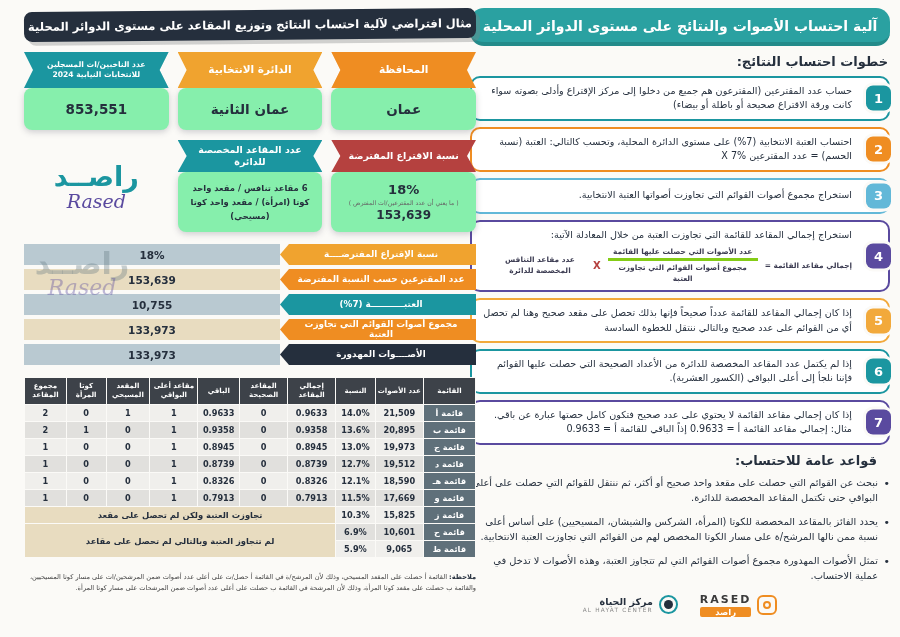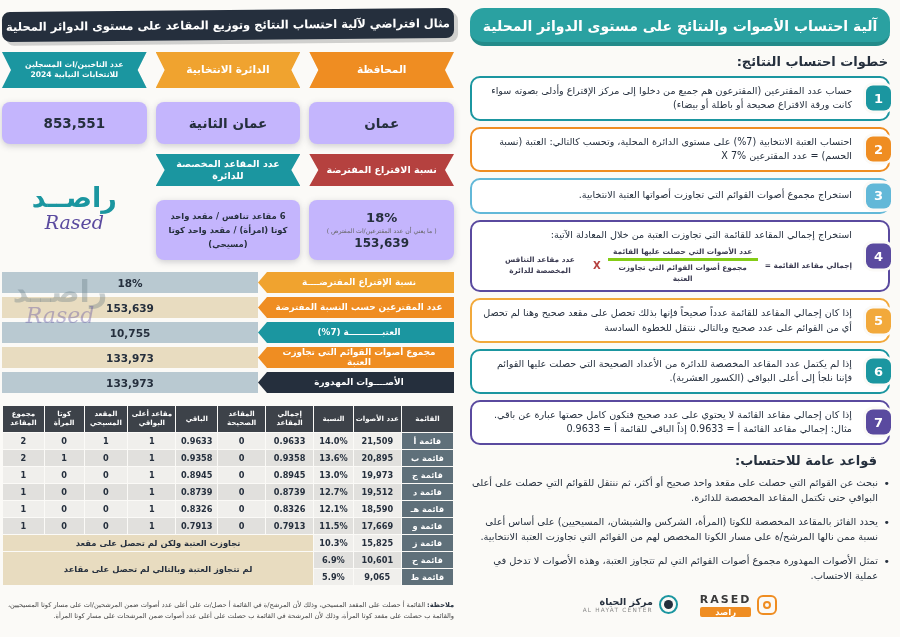--- a/index.html
+++ b/index.html
@@ -32,28 +32,28 @@
   .rased-icon::after{content:"";position:absolute;inset:4px;border:2px solid #ef8d22;border-radius:50%}
   .rased-en{font-size:11px;font-weight:bold;letter-spacing:2px;color:#3a3a3a}
   .rased-ar-strip{background:#ef8d22;color:#fff;font-size:8.5px;font-weight:bold;text-align:center;border-radius:2px;margin-top:1px;padding:0 3px}
   .logo-hayat{display:flex;align-items:center;gap:6px}
   .hayat-icon{width:19px;height:19px;border-radius:50%;border:2.5px solid #1b96a0;position:relative}
   .hayat-icon::after{content:"";position:absolute;inset:3px;background:#252f3d;border-radius:50%}
   .hayat-ar{font-size:9.5px;font-weight:bold;color:#252f3d}
   .hayat-en{font-size:5.8px;letter-spacing:1.2px;color:#8a8a8a}
 
   
-  .left-panel{position:absolute;top:10px;left:2px;width:452px}
+  .left-panel{position:absolute;top:10px;left:24px;width:452px}
   .example-title{background:#252f3d;color:#fff;font-weight:bold;font-size:11.5px;text-align:center;padding:8px 4px;border-radius:8px;box-shadow:4px 4px 0 rgba(130,130,130,.35);transform:rotate(-.5deg)}
   .cards-row{display:flex;gap:9px;margin-top:12px}
-  .card-col{flex:1;display:flex;flex-direction:column;gap:14px}
+  .card-col{flex:1;display:flex;flex-direction:column;gap:0}
   .ribbon{color:#fff;font-weight:bold;text-align:center;padding:3px 13px;min-height:36px;display:flex;align-items:center;justify-content:center;font-size:10.5px;line-height:1.3;clip-path:polygon(0 0,100% 0,calc(100% - 9px) 50%,100% 100%,0 100%,9px 50%)}
   .ribbon.small-text{font-size:7.6px}
   .r-orange{background:#ef8d22}.r-amber{background:#f0a32f}.r-teal{background:#1b96a0}.r-maroon{background:#b5413f}
-  .vcard{background:#c4b5fd;border-radius:8px;box-shadow:0 2px 6px rgba(70,70,90,.25);display:flex;flex-direction:column;align-items:center;justify-content:center;text-align:center;padding:8px 6px;min-height:42px}
+  .vcard{background:#86efac;border-radius:8px;box-shadow:0 2px 6px rgba(70,70,90,.25);display:flex;flex-direction:column;align-items:center;justify-content:center;text-align:center;padding:8px 6px;min-height:42px}
   .big-val{font-size:13.5px;font-weight:bold}
   .row2{margin-top:10px}
   .row2 .ribbon{min-height:32px;font-size:9.5px}
   .row2 .vcard{min-height:60px}
   .pct-big{font-size:13px;font-weight:bold}
   .pct-note{font-size:6.2px;color:#666;margin:2px 0}
   .pct-num{font-size:12px;font-weight:bold}
   .seats-val{font-size:8.4px;font-weight:bold;line-height:1.7}
   .brand{display:flex;flex-direction:column;align-items:center;justify-content:center;flex:1}
   .brand-ar{color:#1b96a0;font-size:27px;font-weight:bold;letter-spacing:1px}

